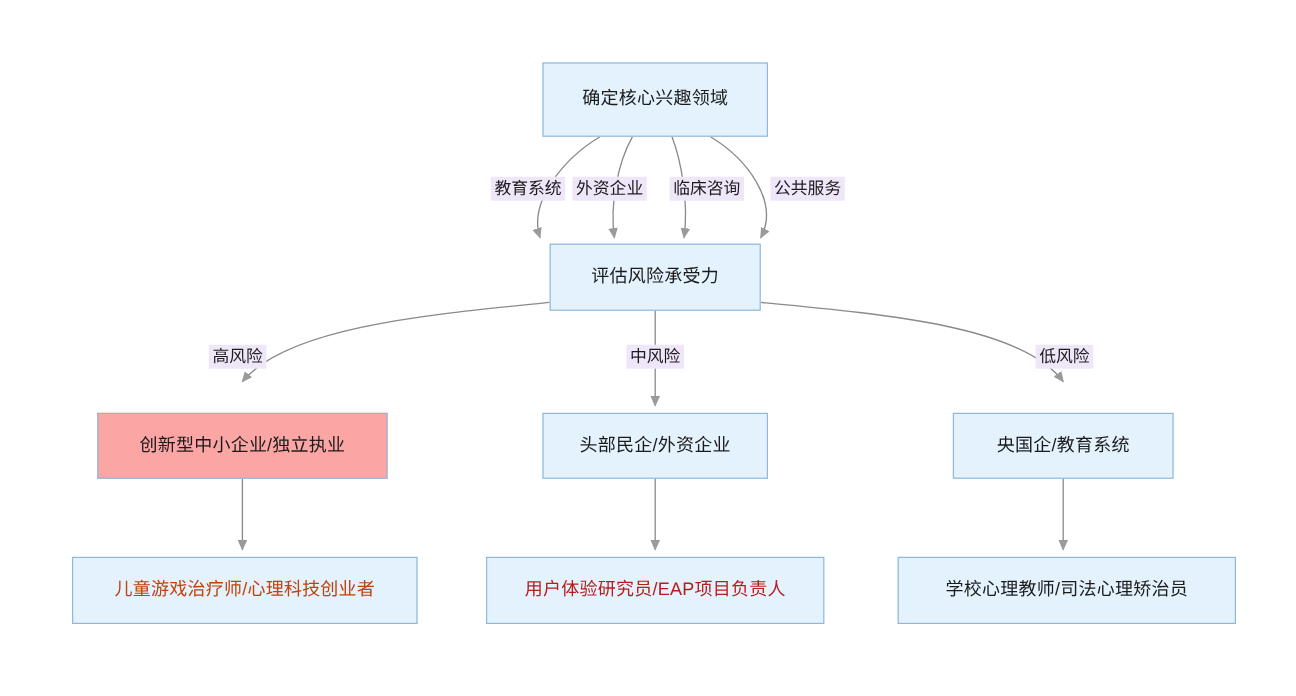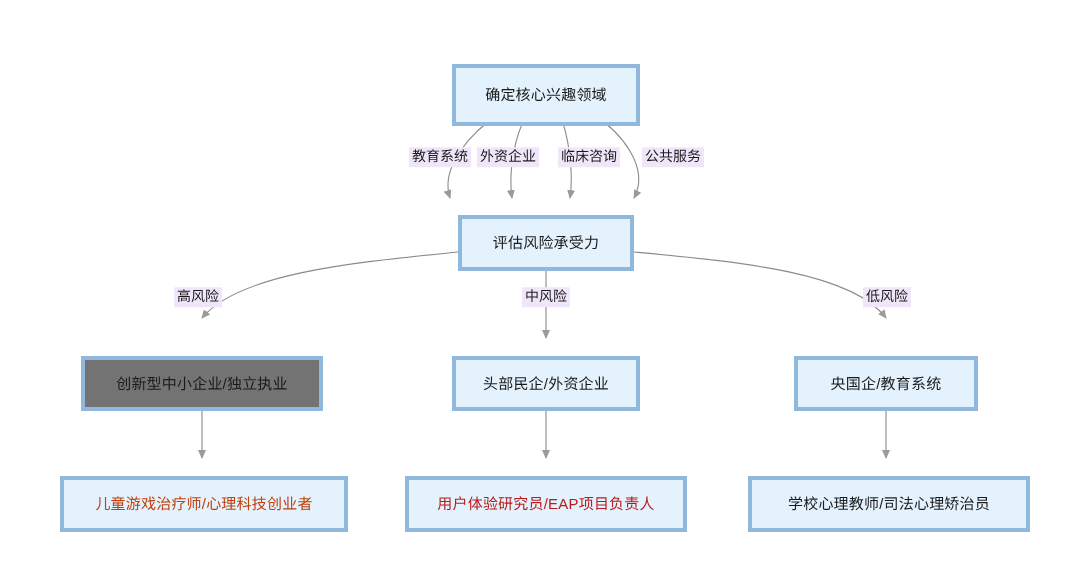--- a/index.html
+++ b/index.html
@@ -23,32 +23,31 @@
     left: 0;
     top: 0;
     width: 1080px;
     height: 580px;
     pointer-events: none;
   }
   .node {
     position: absolute;
     box-sizing: border-box;
     background: #e3f2fd;
-    border: 4px solid #f97316;
+    border: 1px solid #f97316;
     display: flex;
     align-items: center;
     justify-content: center;
     text-align: center;
     color: #1b1b1b;
     font-size: 15px;
     line-height: 1.3;
     letter-spacing: 0.2px;
     padding: 4px 10px;
     z-index: 2;
-    margin-top: 12px;
   }
   .edge-label {
     position: absolute;
     box-sizing: border-box;
     background: #f0e6fa;
     color: #1b1b1b;
     font-size: 14px;
     line-height: 1.25;
     padding: 1px 3px;
     white-space: nowrap;
@@ -81,21 +80,21 @@
       </g>
   </svg>
 
   <div id="nodes-layer">
       <div class="node" style="left: 452px; top: 52px; width: 188px; height: 62px; background: rgb(227, 242, 253); border-color: rgb(144, 184, 220); color: rgb(27, 27, 27);">
         <span>确定核心兴趣领域</span>
       </div>
       <div class="node" style="left: 458px; top: 203px; width: 176px; height: 56px; background: rgb(227, 242, 253); border-color: rgb(144, 184, 220); color: rgb(27, 27, 27); text-align: center;">
         <span>评估风险承受力</span>
       </div>
-      <div class="node" style="left: 81px; top: 344px; width: 242px; height: 55px; background: #737373; border-color: rgb(144, 184, 220); color: rgb(27, 27, 27);">
+      <div class="node" style="left: 81px; top: 344px; width: 242px; height: 55px; background: #fca5a5; border-color: rgb(144, 184, 220); color: rgb(27, 27, 27);">
         <span>创新型中小企业/独立执业</span>
       </div>
       <div class="node" style="left: 452px; top: 344px; width: 188px; height: 55px; background: rgb(227, 242, 253); border-color: rgb(144, 184, 220); color: rgb(27, 27, 27);">
         <span>头部民企/外资企业</span>
       </div>
       <div class="node" style="left: 794px; top: 344px; width: 184px; height: 55px; background: rgb(227, 242, 253); border-color: rgb(144, 184, 220); color: rgb(27, 27, 27);">
         <span>央国企/教育系统</span>
       </div>
       <div class="node" style="left: 60px; top: 464px; width: 288px; height: 56px; background: rgb(227, 242, 253); border-color: rgb(144, 184, 220); color: #c2410c;">
         <span>儿童游戏治疗师/心理科技创业者</span>

